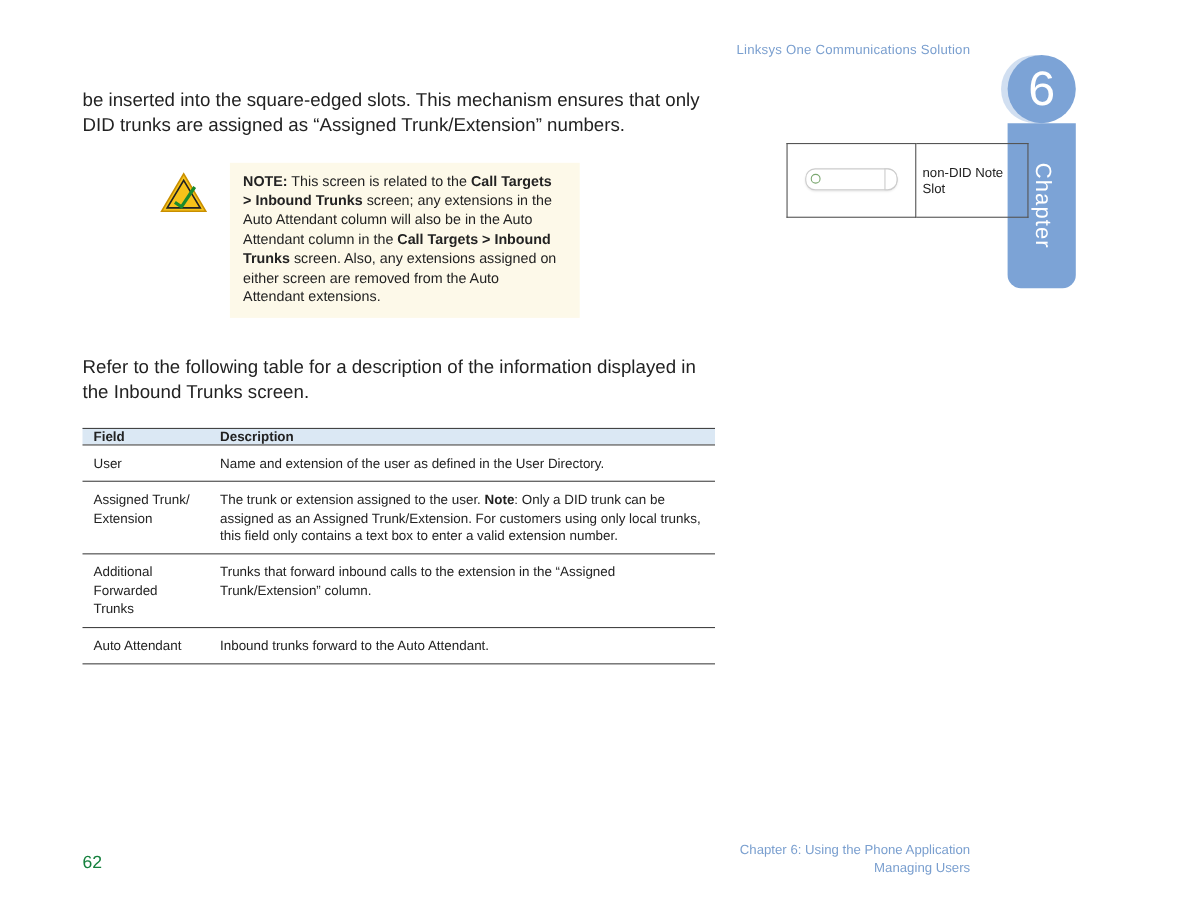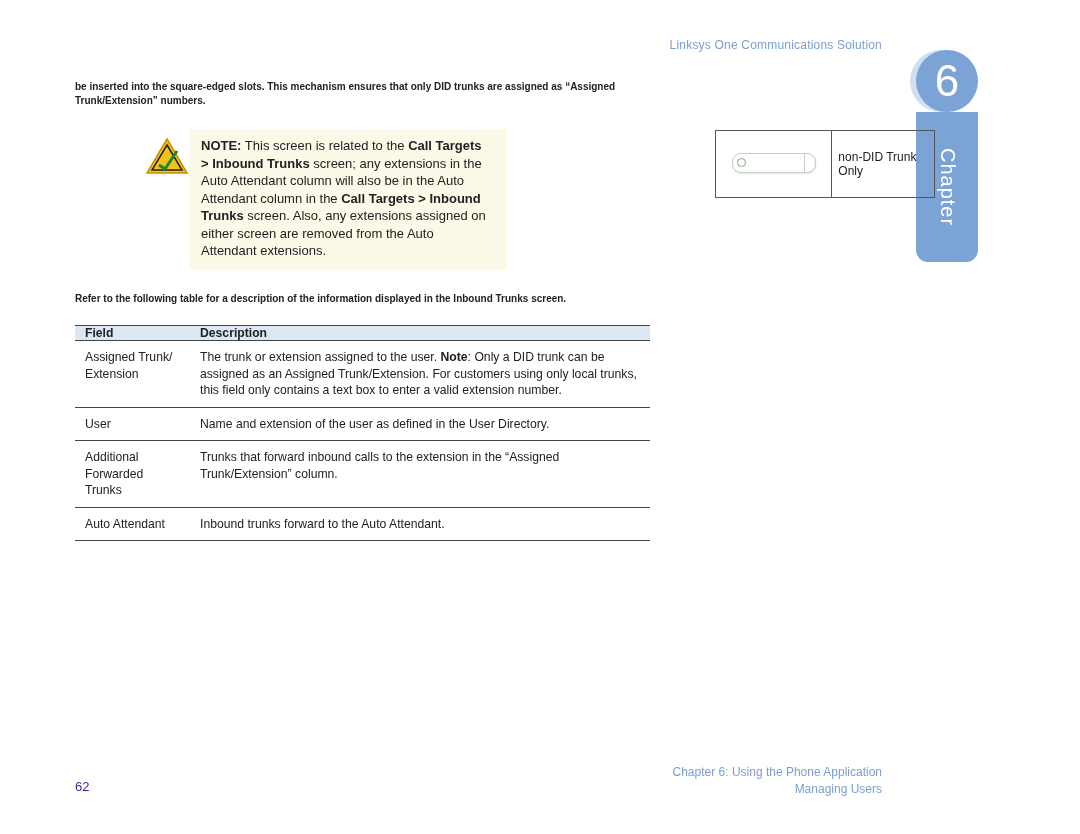--- a/index.html
+++ b/index.html
@@ -61,29 +61,29 @@
     font-size: 20px;
     letter-spacing: 1px;
   }
   .main-col {
     position: absolute;
     left: 75px;
     top: 80px;
     width: 575px;
   }
   .para {
-    font-size: 10px;
+    font-size: 17px;
     line-height: 1.35;
     margin: 0 0 14px 0;
-    font-weight: bold;
   }
   .note-row {
     display: flex;
     align-items: flex-start;
-    margin: 22px 0 22px 70px;
+    gap: 20px;
+    margin: 22px 0 34px 70px;
   }
   .note-icon {
     width: 44px;
     height: 38px;
     margin-top: 8px;
     flex: none;
   }
   .note-box {
     background: #fdf9e9;
     padding: 8px 16px 10px 12px;
@@ -177,22 +177,22 @@
     height:18px;
     border:1px solid #ccc;
     border-radius: 0 9px 9px 0;
     background:#fff;
   }
 
   .page-num {
     position:absolute;
     left:75px;
     bottom:40px;
-    color:#4c1d95;
-    font-size:13px;
+    color:#15803d;
+    font-size:16px;
   }
   .footer-right {
     position:absolute;
     right:110px;
     bottom:36px;
     color:#7a9fcf;
     font-size:12px;
     text-align:right;
     line-height:1.4;
   }
@@ -229,46 +229,46 @@
 
     <table class="field-table">
       <thead>
         <tr>
           <th class="fcol">Field</th>
           <th>Description</th>
         </tr>
       </thead>
       <tbody>
         <tr>
+          <td class="fcol">User</td>
+          <td><span>Name and extension of the user as defined in the User Directory.</span><b></b><span></span></td>
+        </tr>
+        <tr>
           <td class="fcol">Assigned Trunk/ Extension</td>
           <td><span>The trunk or extension assigned to the user. </span><b>Note</b><span>: Only a DID trunk can be assigned as an Assigned Trunk/Extension. For customers using only local trunks, this field only contains a text box to enter a valid extension number.</span></td>
-        </tr>
-        <tr>
-          <td class="fcol">User</td>
-          <td><span>Name and extension of the user as defined in the User Directory.</span><b></b><span></span></td>
         </tr>
         <tr>
           <td class="fcol">Additional Forwarded Trunks</td>
           <td><span>Trunks that forward inbound calls to the extension in the “Assigned Trunk/Extension” column.</span><b></b><span></span></td>
         </tr>
         <tr>
           <td class="fcol">Auto Attendant</td>
           <td><span>Inbound trunks forward to the Auto Attendant.</span><b></b><span></span></td>
         </tr>
       </tbody>
     </table>
   </div>
 
   <table class="legend">
     <tbody>
     <tr>
       <td class="iconcell">
         <span class="slot-obj rounded"><span class="dot"></span><span class="endcap"></span></span>
       </td>
-      <td class="labelcell">non-DID Trunk Only</td>
+      <td class="labelcell">non-DID Note Slot</td>
     </tr>
   </tbody>
     </table>
 
   <div class="page-num">62</div>
   <div class="footer-right">
     <div>Chapter 6: Using the Phone Application</div>
     <div>Managing Users</div>
   </div>
 

